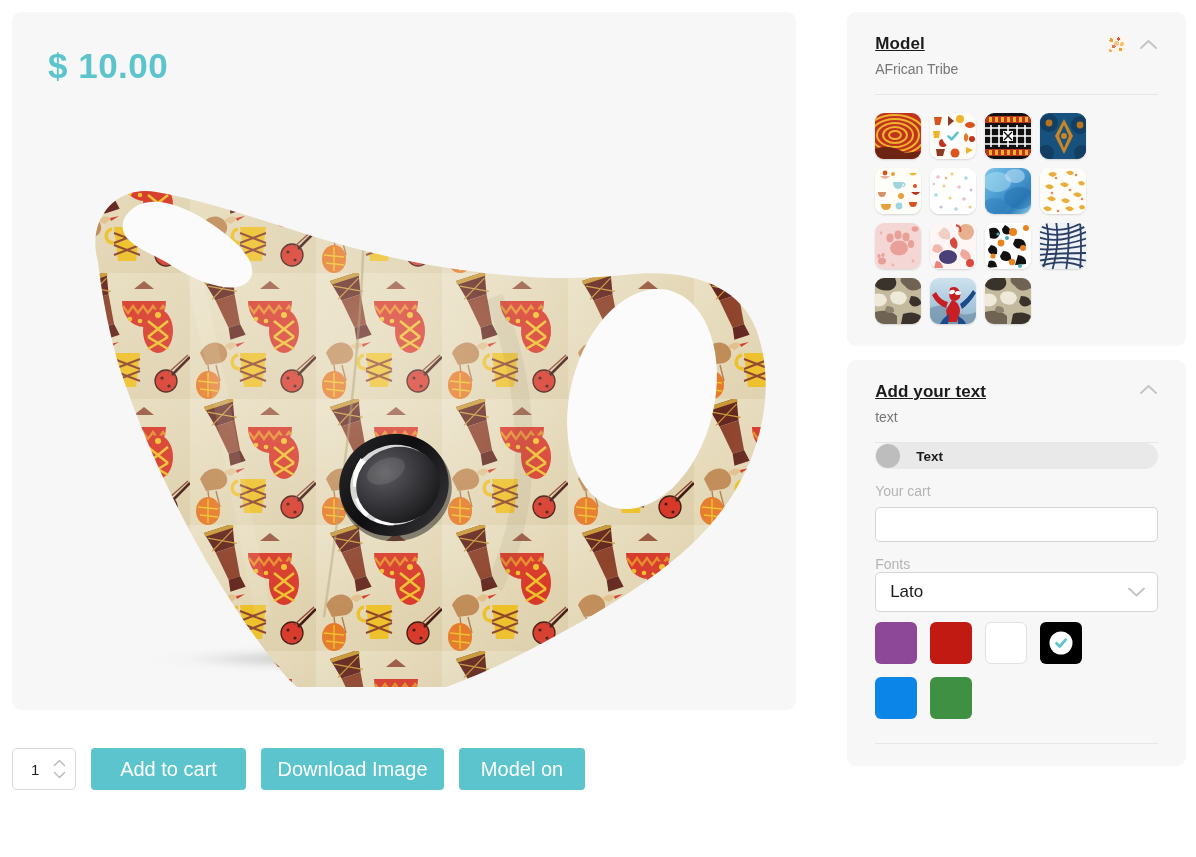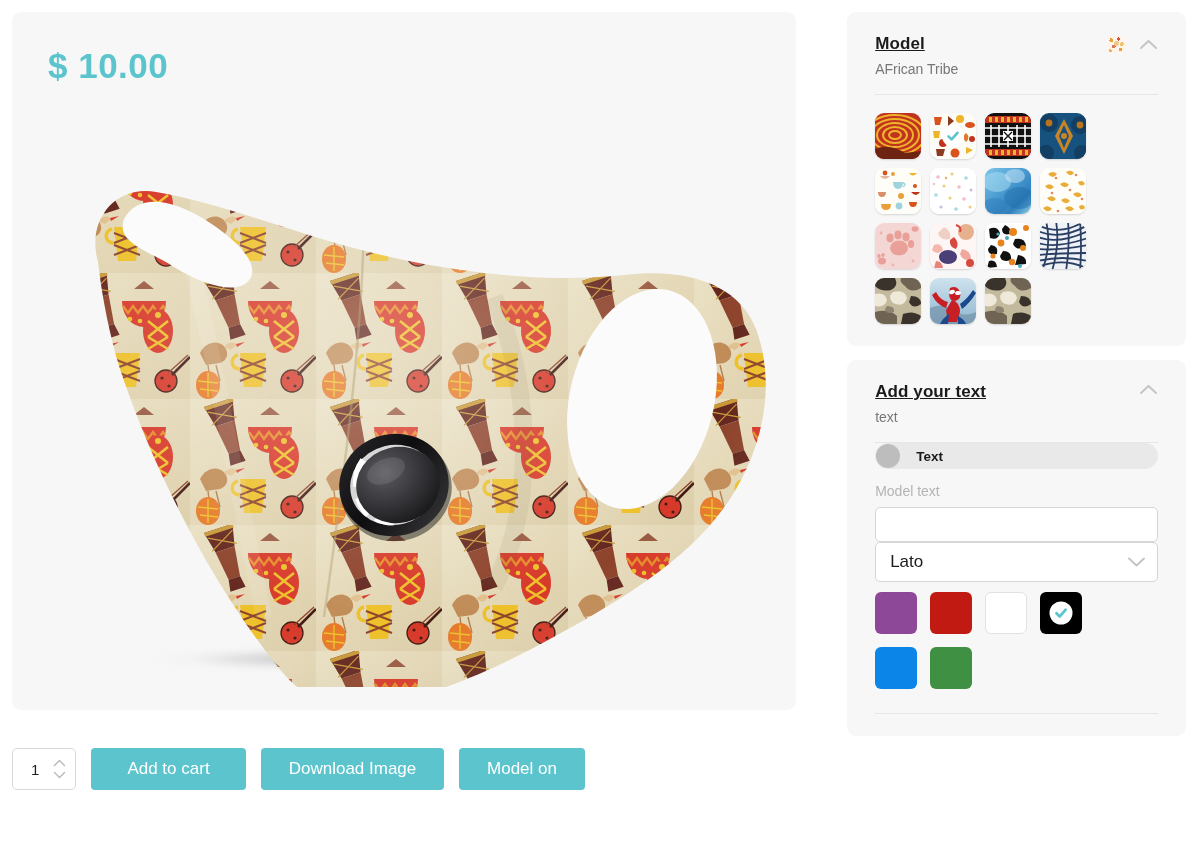--- a/index.html
+++ b/index.html
@@ -92,21 +92,21 @@
     display: flex; flex-direction: column;
     gap: 4px;
   }
   .qty-arrow { line-height: 0; }
   .btn {
     height: 42px;
     background: #5bc4cd;
     color: #ffffff;
     border: none;
     border-radius: 4px;
-    font-size: 17px;
+    font-size: 20px;
     font-family: "Liberation Sans", sans-serif;
     cursor: pointer;
     padding: 0 20px;
     white-space: nowrap;
     display: flex; align-items: center; justify-content: center;
   }
   .btn.w-add { width: 155px; }
   .btn.w-dl  { width: 183px; }
   .btn.w-save{ width: 167px; }
   .btn.w-share{ width: 126px; }
@@ -806,23 +806,24 @@
           </span>
         </div>
       </div>
       <div class="divider"></div>
 
       <div class="sw-row">
         <span class="sw-knob"></span>
         <span class="sw-label">Text</span>
       </div>
 
-      <div class="field-label">Model text</div>
+      <div class="field-label">Your cart</div>
       <input class="text-input" type="text" placeholder="" style="">
 
+      <div class="field-label">Fonts</div>
       <div class="select-wrap">
         <div class="select-box">
           <span>Lato</span>
         </div>
         <span class="select-chev">
           <svg width="19" height="11" viewBox="0 0 19 11">
               <path d="M2 2 L9.5 9 L17 2" fill="none" stroke="#c4c4c4" stroke-width="1.9" stroke-linecap="round" stroke-linejoin="round"></path>
             </svg>
         </span>
       </div>

